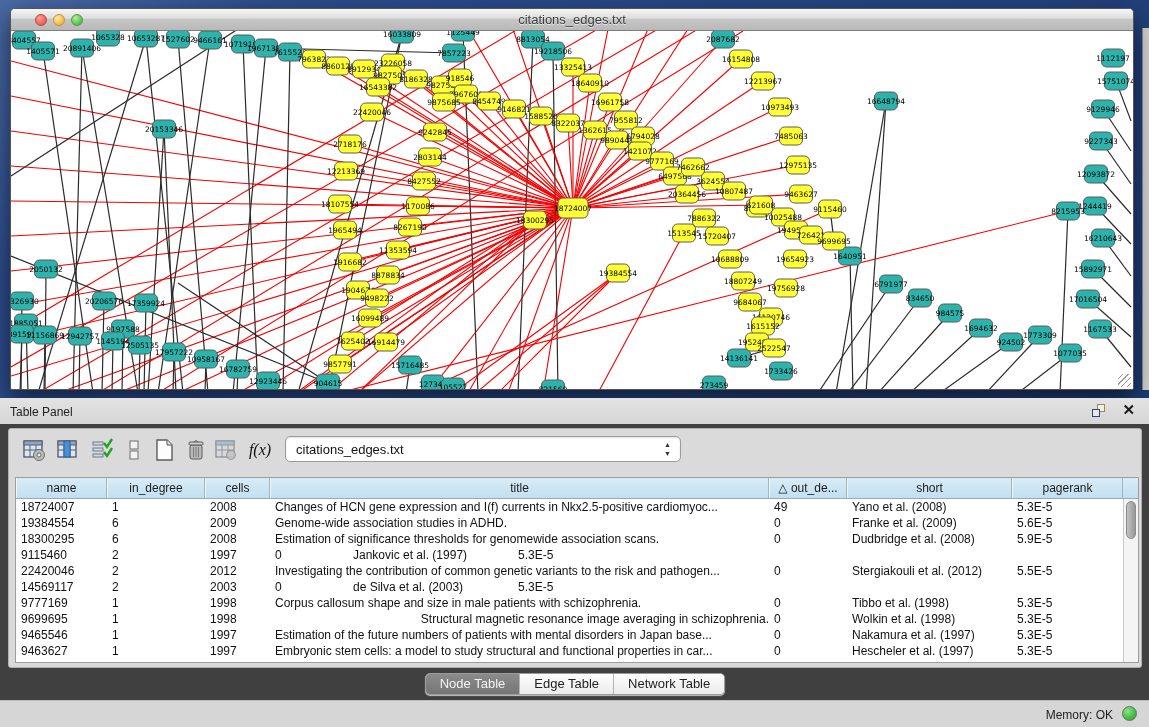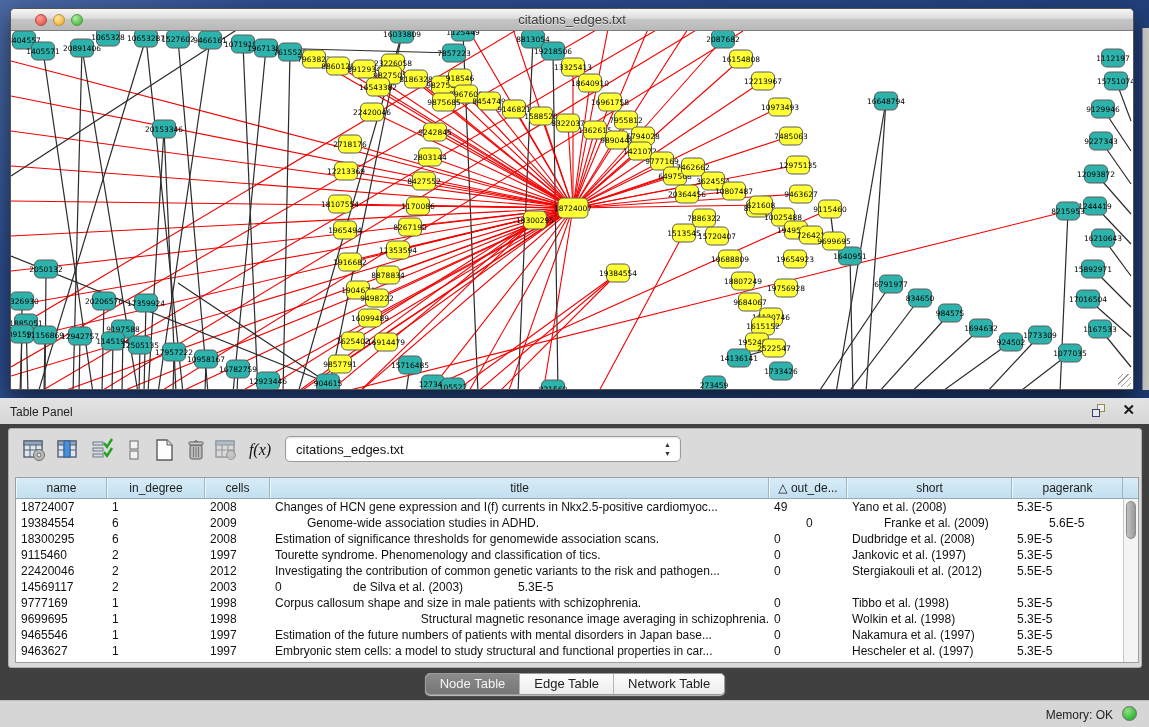--- a/index.html
+++ b/index.html
@@ -901,39 +901,38 @@
               <div class="td" style="width: 65px;">2008</div>
               <div class="td" style="width: 499px;">Changes of HCN gene expression and I(f) currents in Nkx2.5-positive cardiomyoc...</div>
               <div class="td" style="width: 78px;">49</div>
               <div class="td" style="width: 165px;">Yano et al. (2008)</div>
               <div class="td" style="width: 111px;">5.3E-5</div>
             </div>
             <div class="tr">
               <div class="td" style="width: 91px;">19384554</div>
               <div class="td" style="width: 98px;">6</div>
               <div class="td" style="width: 65px;">2009</div>
-              <div class="td" style="width: 499px; margin-left: 32px;">Genome-wide association studies in ADHD.</div>
+              <div class="td" style="width: 499px;">Genome-wide association studies in ADHD.</div>
               <div class="td" style="width: 78px;">0</div>
               <div class="td" style="width: 165px;">Franke et al. (2009)</div>
               <div class="td" style="width: 111px;">5.6E-5</div>
             </div>
             <div class="tr">
               <div class="td" style="width: 91px;">18300295</div>
               <div class="td" style="width: 98px;">6</div>
               <div class="td" style="width: 65px;">2008</div>
               <div class="td" style="width: 499px;">Estimation of significance thresholds for genomewide association scans.</div>
               <div class="td" style="width: 78px;">0</div>
               <div class="td" style="width: 165px;">Dudbridge et al. (2008)</div>
               <div class="td" style="width: 111px;">5.9E-5</div>
             </div>
             <div class="tr">
               <div class="td" style="width: 91px;">9115460</div>
               <div class="td" style="width: 98px;">2</div>
               <div class="td" style="width: 65px;">1997</div>
-              <div class="td" style="width: 499px;">Tourette syndrome. Phenomenology and classification of tics.</div>
               <div class="td" style="width: 78px;">0</div>
               <div class="td" style="width: 165px;">Jankovic et al. (1997)</div>
               <div class="td" style="width: 111px;">5.3E-5</div>
             </div>
             <div class="tr">
               <div class="td" style="width: 91px;">22420046</div>
               <div class="td" style="width: 98px;">2</div>
               <div class="td" style="width: 65px;">2012</div>
               <div class="td" style="width: 499px;">Investigating the contribution of common genetic variants to the risk and pathogen...</div>
               <div class="td" style="width: 78px;">0</div>

